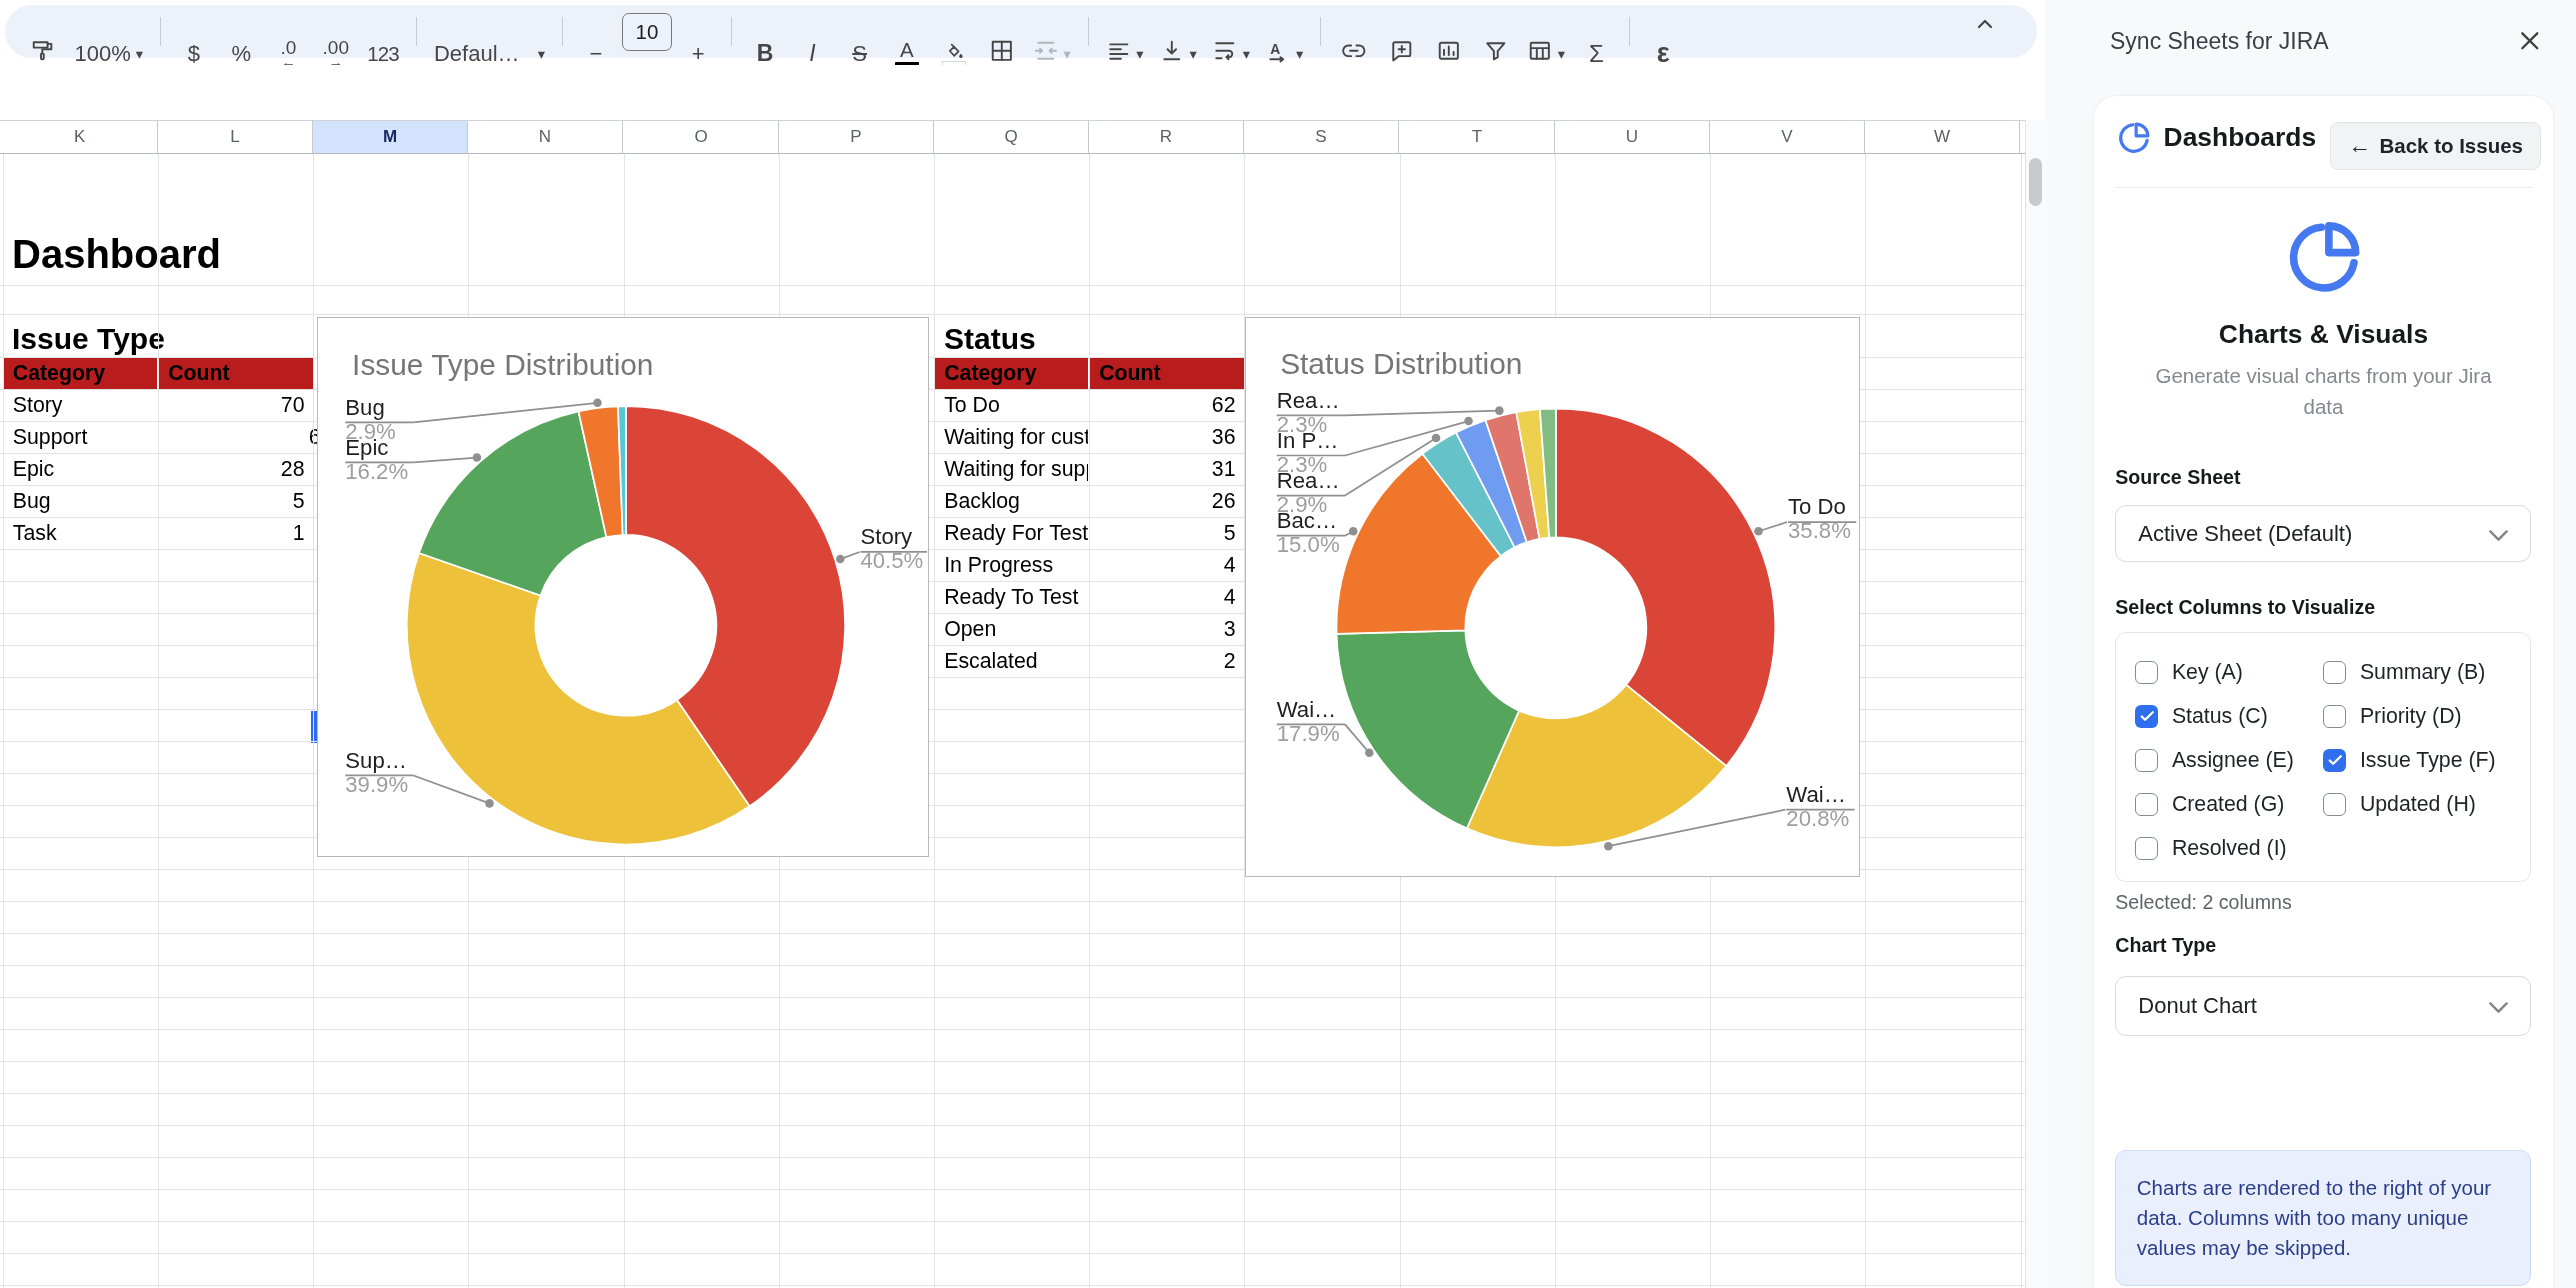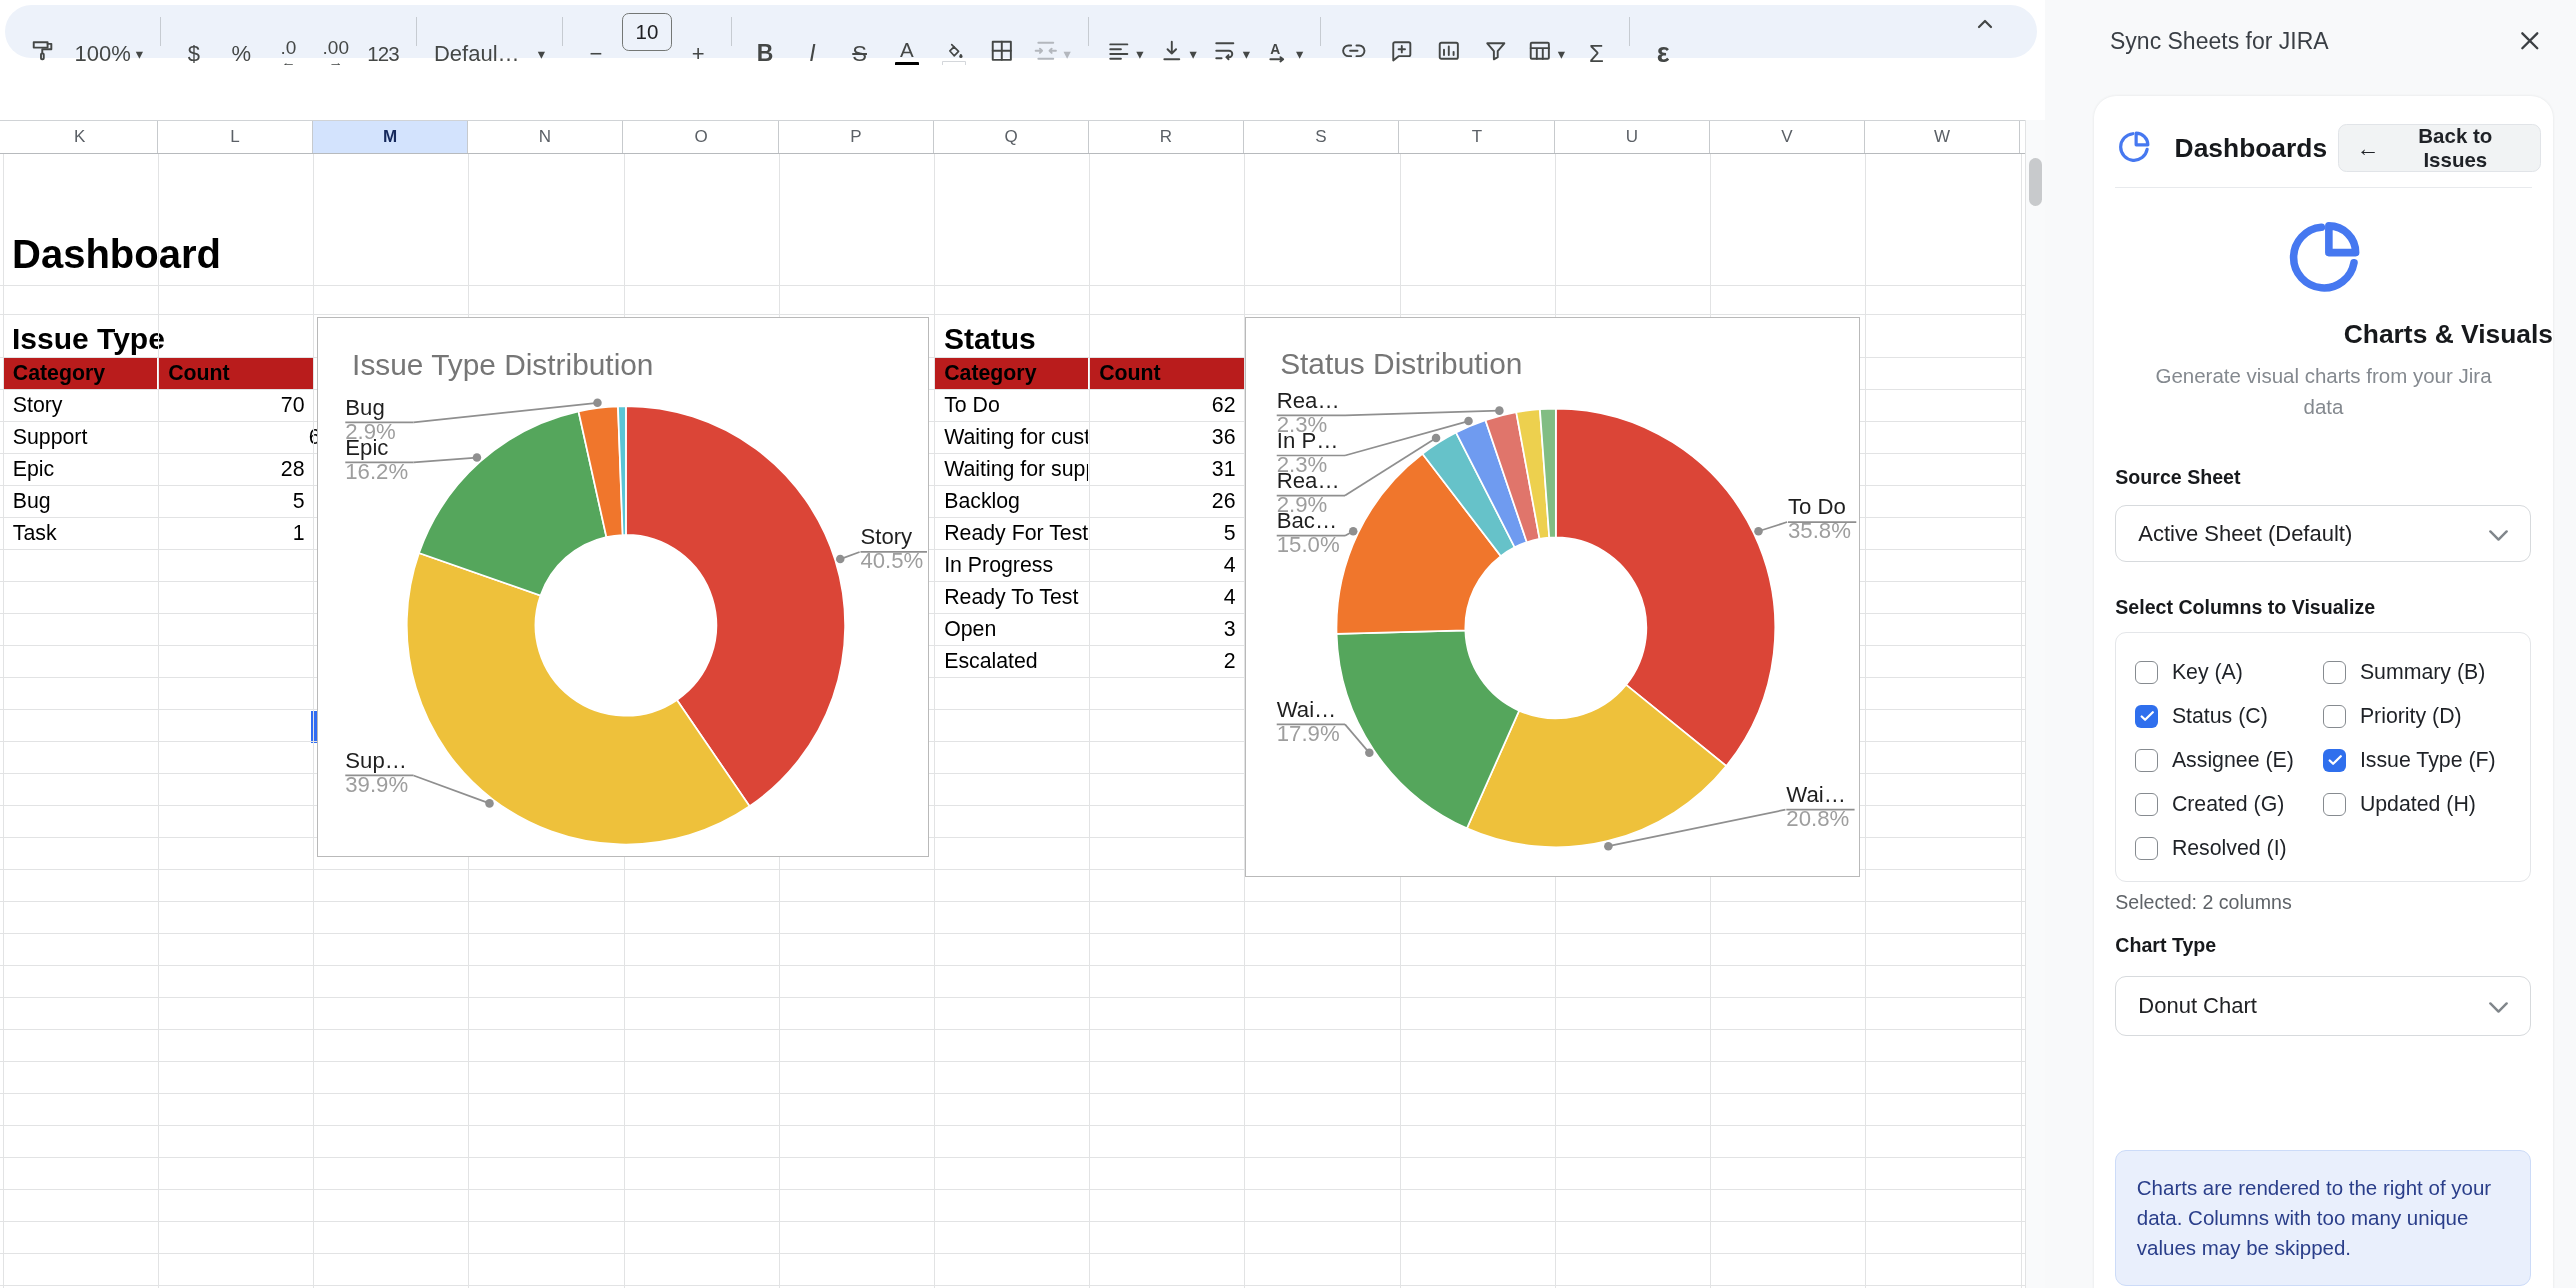--- a/index.html
+++ b/index.html
@@ -40,27 +40,27 @@
   .chartbox{position:absolute;background:#fff;border:1.7px solid #b9b9b9;box-sizing:border-box;z-index:4;}
   .chartbox svg{display:block;}
   #vscroll{position:absolute;left:2025px;top:55px;width:20.5px;height:1169px;background:#f9fafb;border-left:0.9px solid #e2e3e4;box-sizing:border-box;}
   #vthumb{position:absolute;left:2.6px;top:38px;width:13.6px;height:48px;border-radius:6.8px;background:#c8cacc;}
 
   
   #sidebar{position:absolute;left:2045px;top:0;width:531px;height:1288px;background:#f8f9fa;}
   #sb-title{position:absolute;left:65px;top:28px;font-size:23px;font-weight:500;color:#3a3f45;}
   #sb-close{position:absolute;right:32px;top:28px;width:29px;height:29px;display:flex;align-items:center;justify-content:center;}
   #sb-card{position:absolute;left:49px;top:96px;width:459px;height:1192px;background:#fff;border-radius:22px 22px 0 0;box-shadow:0 0.9px 2.6px rgba(60,64,67,.12);}
-  .sb-row1{position:absolute;left:24px;right:12px;top:25.6px;height:53px;display:flex;align-items:center;gap:11px;}
+  .sb-row1{position:absolute;left:24px;right:12px;top:25.6px;height:53px;display:flex;}
   .sb-sec-title{font-size:26.4px;font-weight:700;color:#17191c;margin-left:13.6px;}
   #back-btn{margin-left:auto;height:48px;display:flex;align-items:center;gap:8.5px;background:#f1f3f4;border:0.9px solid #e1e4e8;border-radius:8.5px;padding:0 17px;font-size:20.5px;font-weight:700;color:#1f2227;font-family:inherit;}
   #back-btn .arr{font-size:23px;font-weight:400;}
   .sb-divider{position:absolute;left:21.3px;right:21.3px;top:91px;height:0.9px;background:#e8eaed;}
   #big-pie{position:absolute;left:50%;top:125px;transform:translateX(-50%);}
-  #feat-title{position:absolute;left:0;right:0;top:223px;text-align:right;font-size:26.4px;font-weight:700;color:#17191c;}
+  #feat-title{position:absolute;left:0;right:0;top:223px;text-align:center;font-size:26.4px;font-weight:700;color:#17191c;}
   #feat-sub{position:absolute;left:51px;right:51px;top:264px;text-align:center;font-size:20.5px;color:#84898f;line-height:31px;}
   .sb-label{position:absolute;left:21.3px;font-size:19.6px;font-weight:700;color:#17191c;}
   .sb-select{position:absolute;left:21.3px;width:416px;height:57px;background:#fff;border:0.9px solid #d7dadd;border-radius:11px;box-sizing:border-box;display:flex;align-items:center;padding:0 22px;font-size:22px;color:#202124;}
   .sb-select .chev{margin-left:auto;}
   #chk-panel{position:absolute;left:21.3px;top:536px;width:416px;height:250px;background:#fff;border:0.9px solid #e4e6e9;border-radius:11px;box-sizing:border-box;padding:17px 19px;display:grid;grid-template-columns:1fr 1fr;grid-auto-rows:44px;align-items:center;}
   .chk-item{display:flex;align-items:center;gap:13.6px;font-size:21.3px;color:#1f2227;}
   .chk-box{width:23px;height:23px;border:1.7px solid #868b90;border-radius:6px;box-sizing:border-box;background:#fff;display:flex;align-items:center;justify-content:center;flex:0 0 auto;}
   .chk-box.checked{border:none;background:#2f6fed;}
   #sel-count{position:absolute;left:21.3px;top:795px;font-size:19.6px;color:#5f6368;}
   #gen-btn{position:absolute;left:21.3px;top:967px;width:416px;height:60px;background:#f1f3f4;border:none;border-radius:9.4px;display:flex;align-items:center;justify-content:center;gap:12px;font-size:22px;font-weight:700;color:#17191c;font-family:inherit;}

